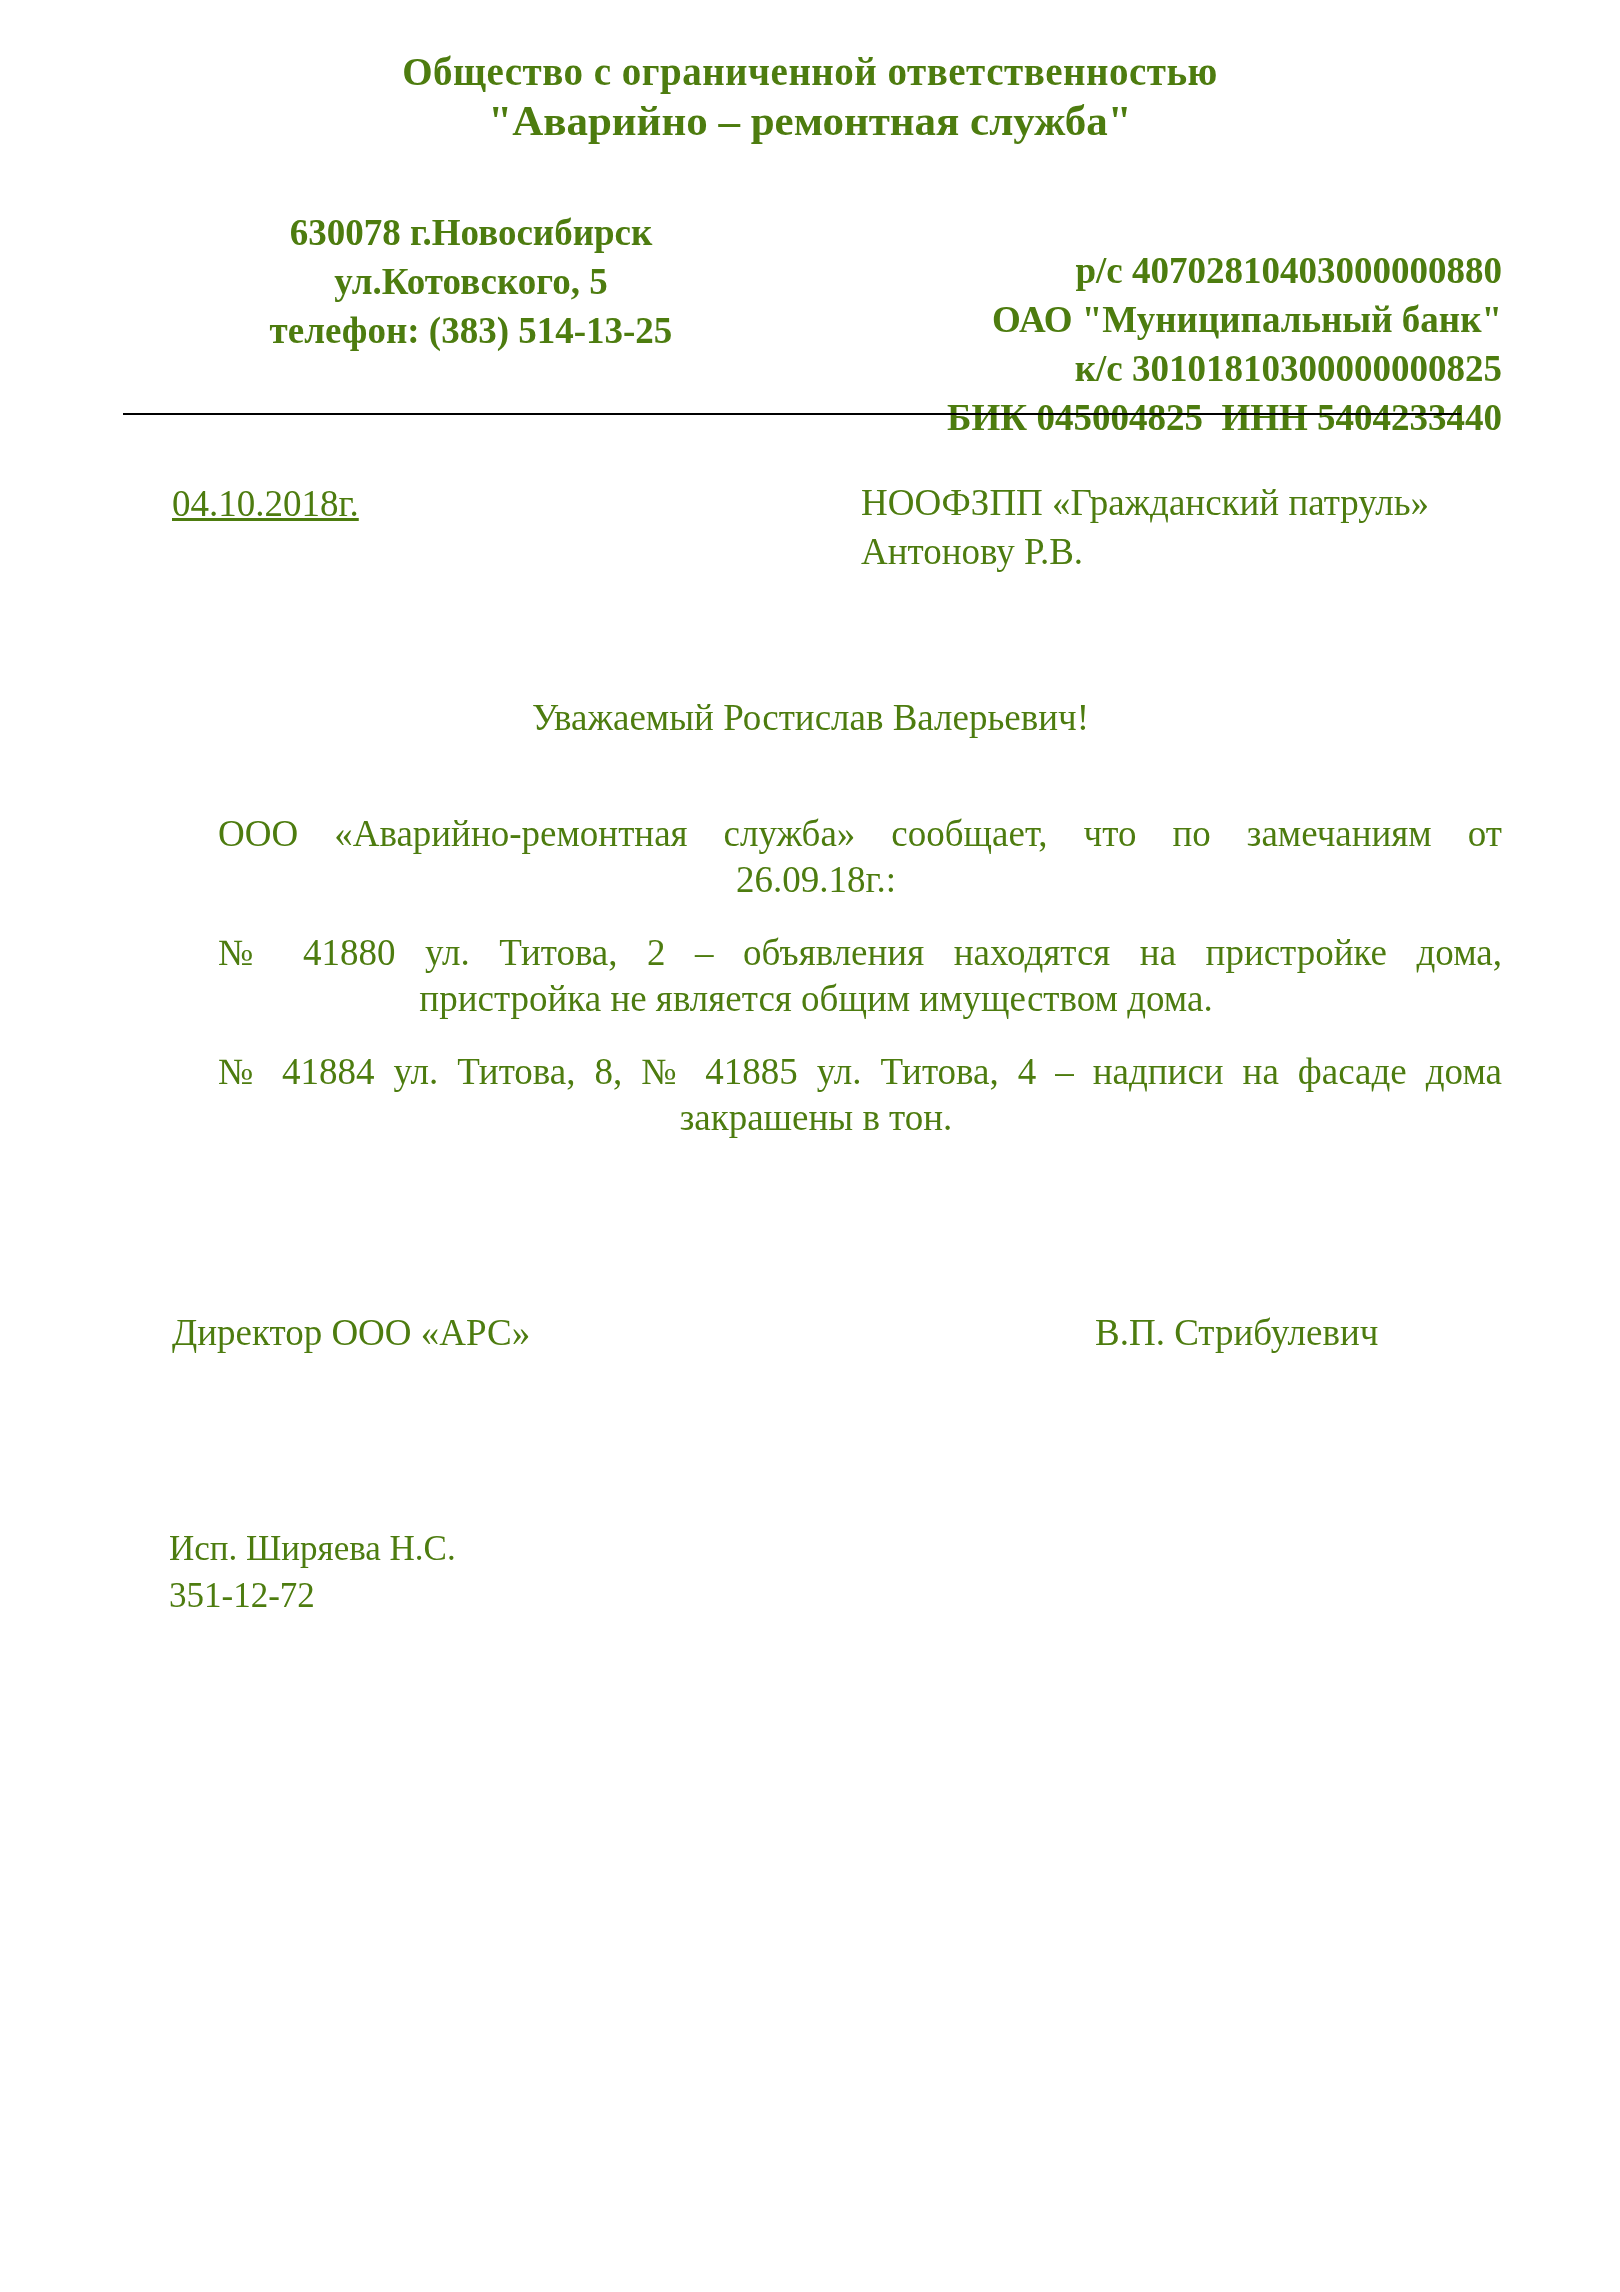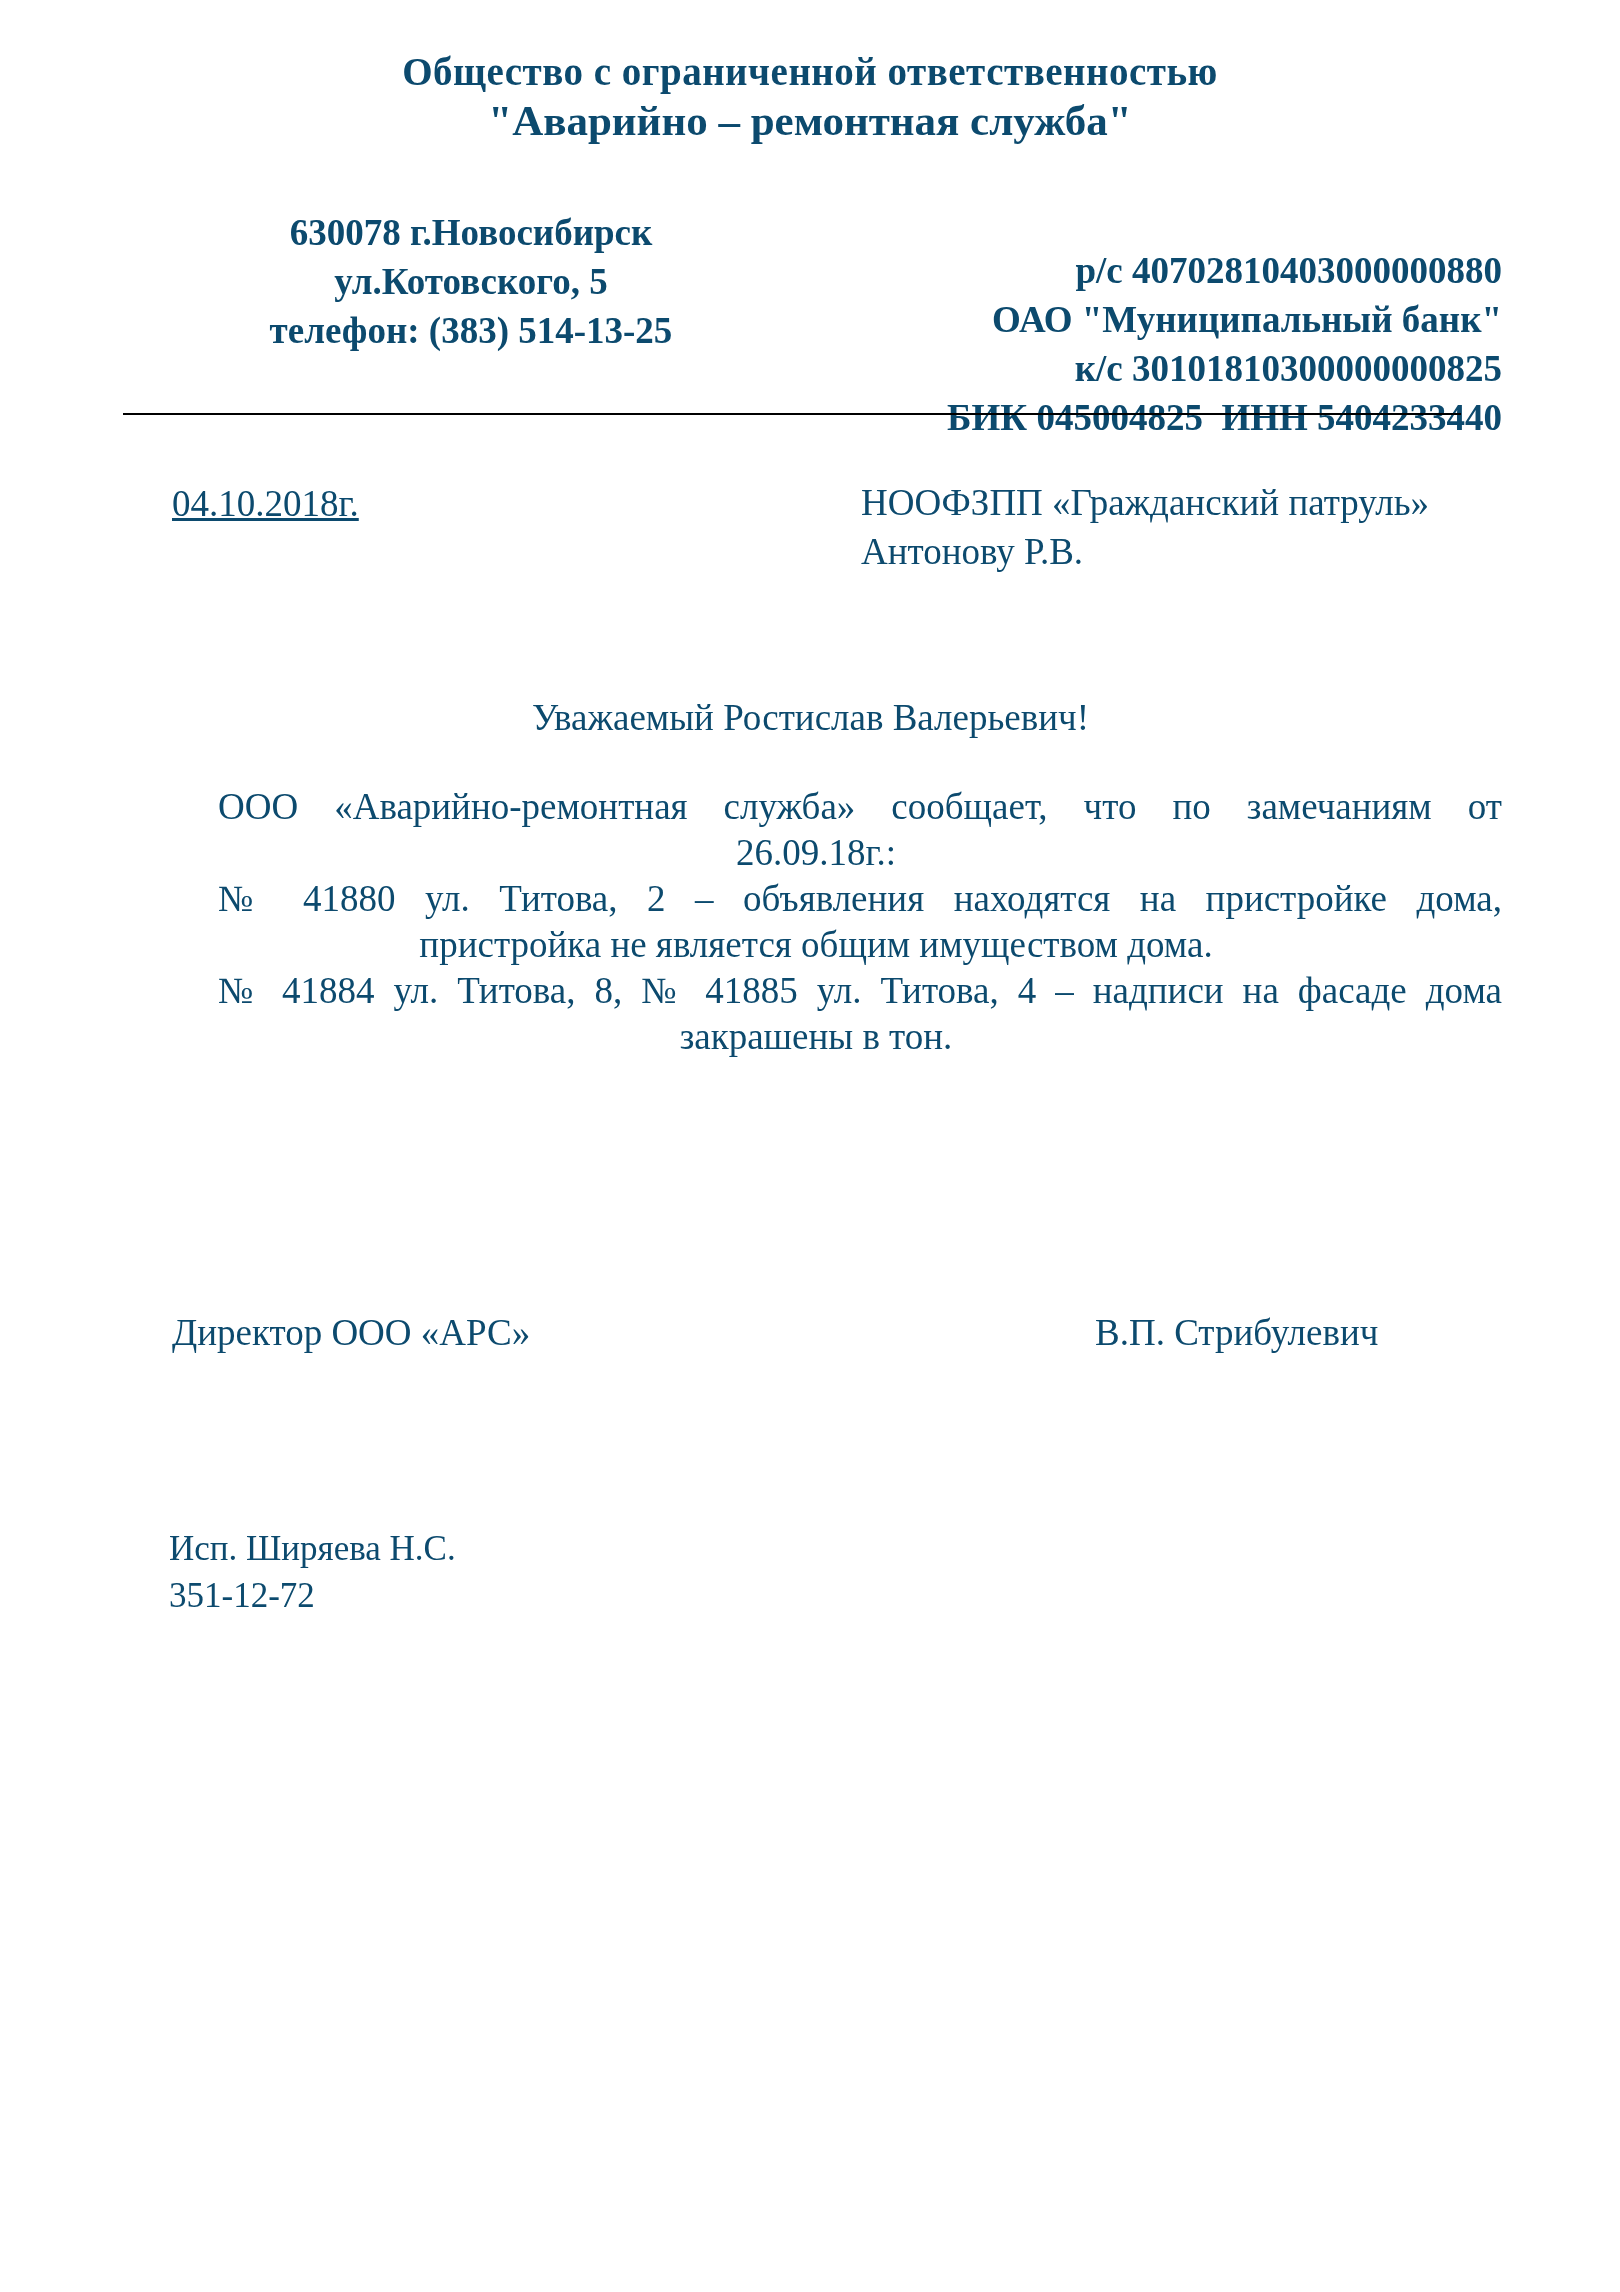--- a/index.html
+++ b/index.html
@@ -5,21 +5,21 @@
   html, body {
     margin: 0;
     padding: 0;
     background: #ffffff;
   }
   .page {
     position: relative;
     width: 1620px;
     height: 2293px;
     background: #ffffff;
-    color: #0c4a6e;
+    color: #4d7c0f;
     font-family: "Liberation Serif", "DejaVu Serif", serif;
     overflow: hidden;
   }
   .org-type {
     position: absolute;
     top: 49px; left: 0; width: 1620px;
     text-align: center;
     font-size: 39px;
     font-weight: bold;
     letter-spacing: 0.5px;
@@ -71,21 +71,21 @@
     text-align: center;
     font-size: 37px;
   }
   .body-block {
     position: absolute;
     top: 784px; left: 130px; width: 1372px;
     font-size: 37px;
     line-height: 46px;
   }
   .bl { text-align: center; }
-  .bl.indent { text-indent: 88px; }
+  .bl.indent { text-indent: 88px; margin-top: 27px; }
   .bl.just {
     text-align: justify;
     text-align-last: justify;
   }
   .sig-title {
     position: absolute;
     top: 1311px; left: 172px;
     font-size: 37px;
   }
   .sig-name {

